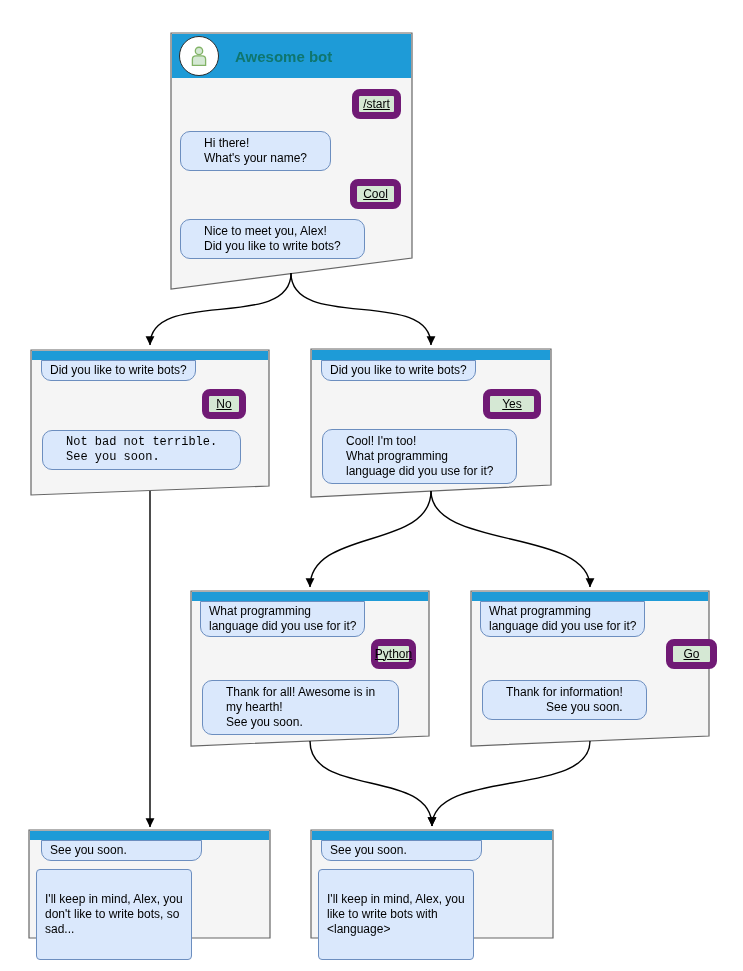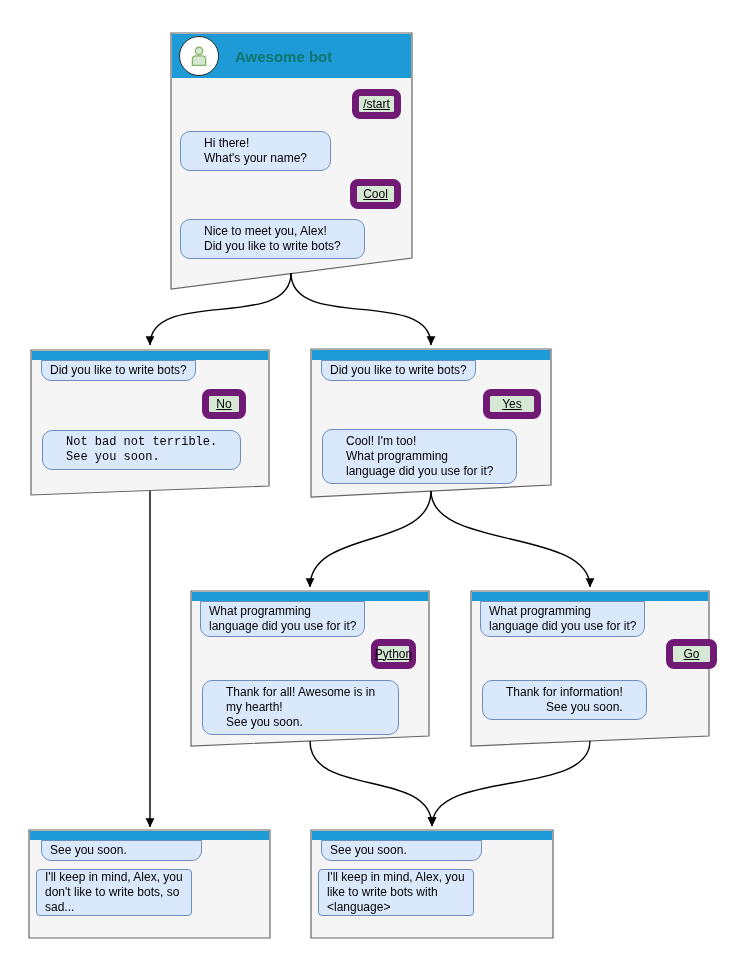--- a/index.html
+++ b/index.html
@@ -20,21 +20,21 @@
   }
   .bubble {
     position:absolute; font-size:12px; line-height:1.25; color:#000000;
     white-space:pre-line; box-sizing:border-box; width:max-content;
   }
   .bot {
     background:#DAE8FC; border:1px solid #6C8EBF; border-radius:10px;
     padding:4px 23px;
   }
   .ctx { border-radius:0 0 10px 10px; padding:2px 8px; }
-  .keep { padding:0 8px; border-radius:4px; }
+  .keep { padding:22px 8px; border-radius:4px; }
   .user {
     background:#D5E8D4; border:7px solid #701a75; border-radius:8px;
     display:flex; align-items:center; justify-content:center;
     padding:0 6px; min-height:30px; text-align:center;text-decoration:underline;
   }
 </style>
 </head>
 <body>
 
 <div id="canvas">

